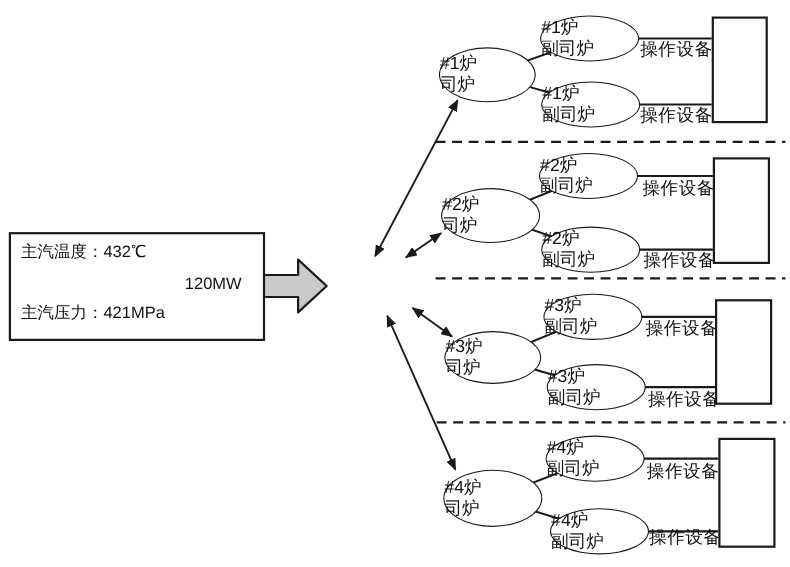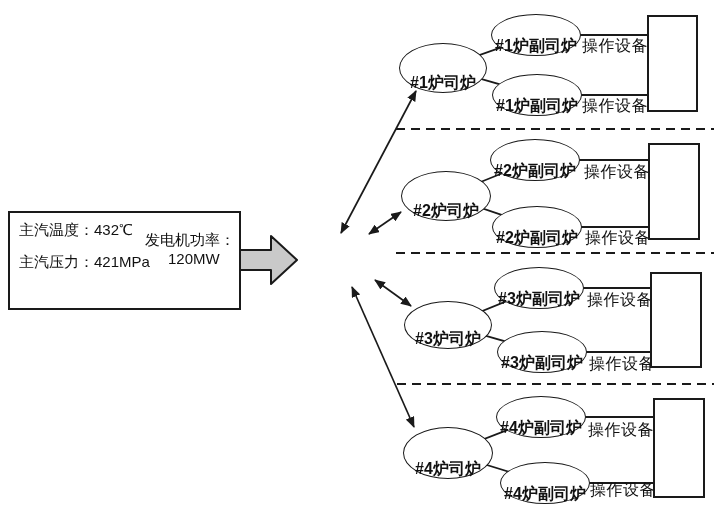--- a/index.html
+++ b/index.html
@@ -6,24 +6,23 @@
   #canvas{
     position:relative;width:718px;height:515px;background:#ffffff;
     font-family:"Liberation Sans", sans-serif;color:#111;overflow:hidden;
   }
   svg.layer{position:absolute;left:0;top:0;width:718px;height:515px;}
   #under{z-index:1;}
   #nodes{position:absolute;left:0;top:0;width:718px;height:515px;z-index:2;}
   #over{z-index:3;}
   .node{
     position:absolute;border:1.6px solid #1a1a1a;border-radius:50%;
-    background:#ffffff;display:flex;flex-direction:row;align-items:flex-end;
+    background:#ffffff;display:flex;flex-direction:column;align-items:flex-start;
     justify-content:center;text-align:center;font-size:16px;line-height:19px;
     box-sizing:border-box;
-    font-weight:bold;
   }
   .node .t{display:block;white-space:nowrap;}
   .single{font-size:17px;letter-spacing:2px;}
   .eqbox{
     position:absolute;border:2px solid #1a1a1a;background:#ffffff;box-sizing:border-box;
   }
   .eqlabel{
     position:absolute;font-size:16px;line-height:17px;white-space:nowrap;letter-spacing:0.5px;font-family:Liberation Serif, serif;
   }
   #infobox{
@@ -69,23 +68,22 @@
       <line x1="397" y1="384" x2="714" y2="384"></line>
     </g>
   </svg>
 
   <div id="nodes">
 
     <div id="infobox">
       <div class="row" style="left:9px;top:8px;">
         <span>主汽温度：</span><span>432℃</span>
       </div>
-      <div class="row" style="left:135px;top:18px;">发电机功率：</div>
       <div class="row" style="left:158px;top:37px;">120MW</div>
-      <div class="row" style="left:9px;top:40px;">
+      <div class="row" style="left:9px;top:63px;">
         <span>主汽压力：</span><span>421MPa</span>
       </div>
     </div>
 
 
     <div class="node" style="left:399px;top:43px;width:88px;height:50px;">
       <span class="t">#1炉</span>
       <span class="t">司炉</span>
     </div>
     <div class="node" style="left:491px;top:14px;width:90px;height:42px;">

